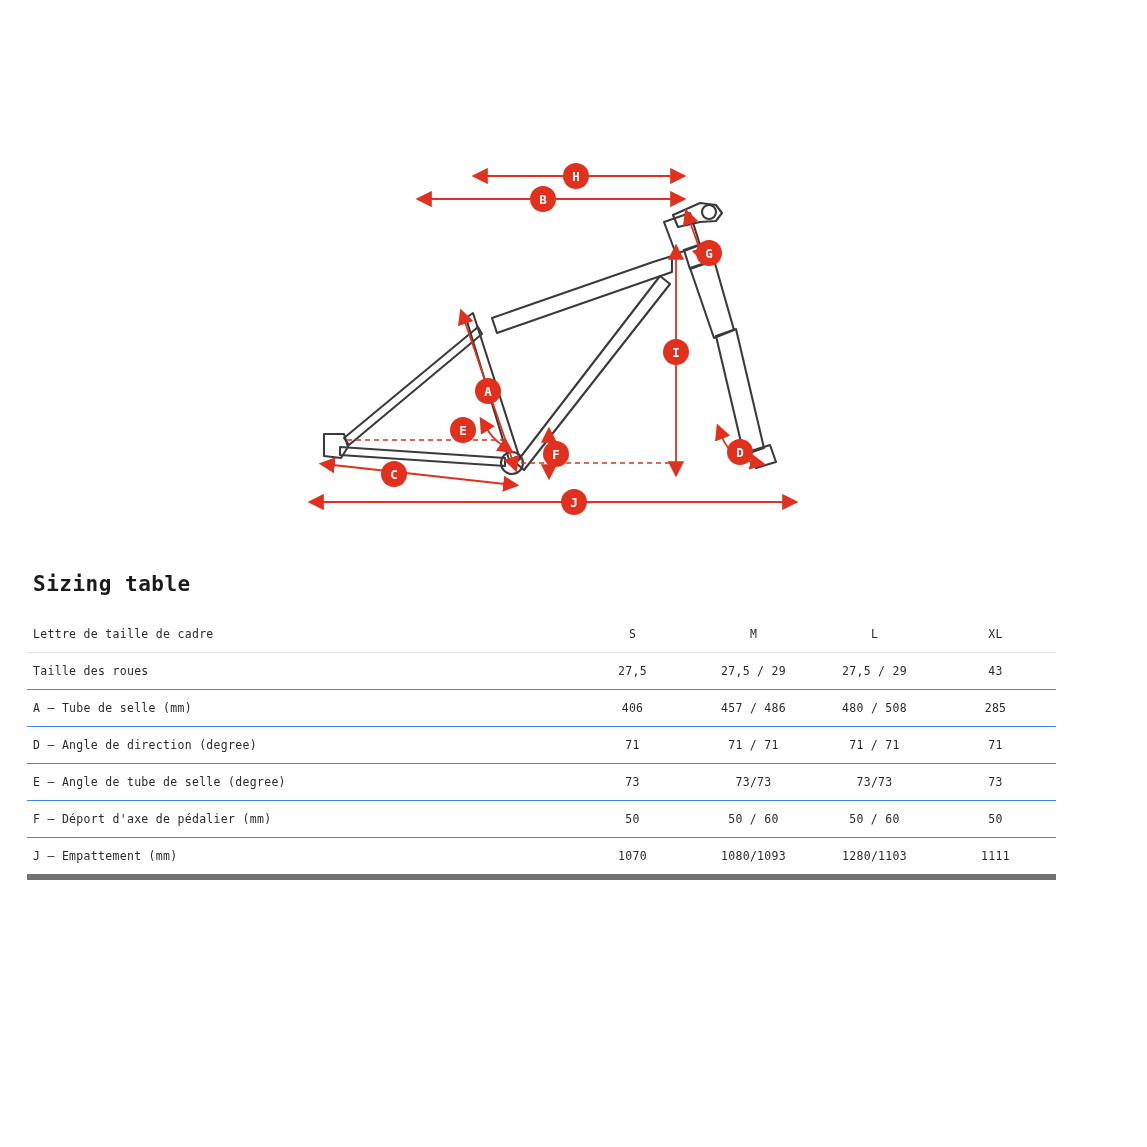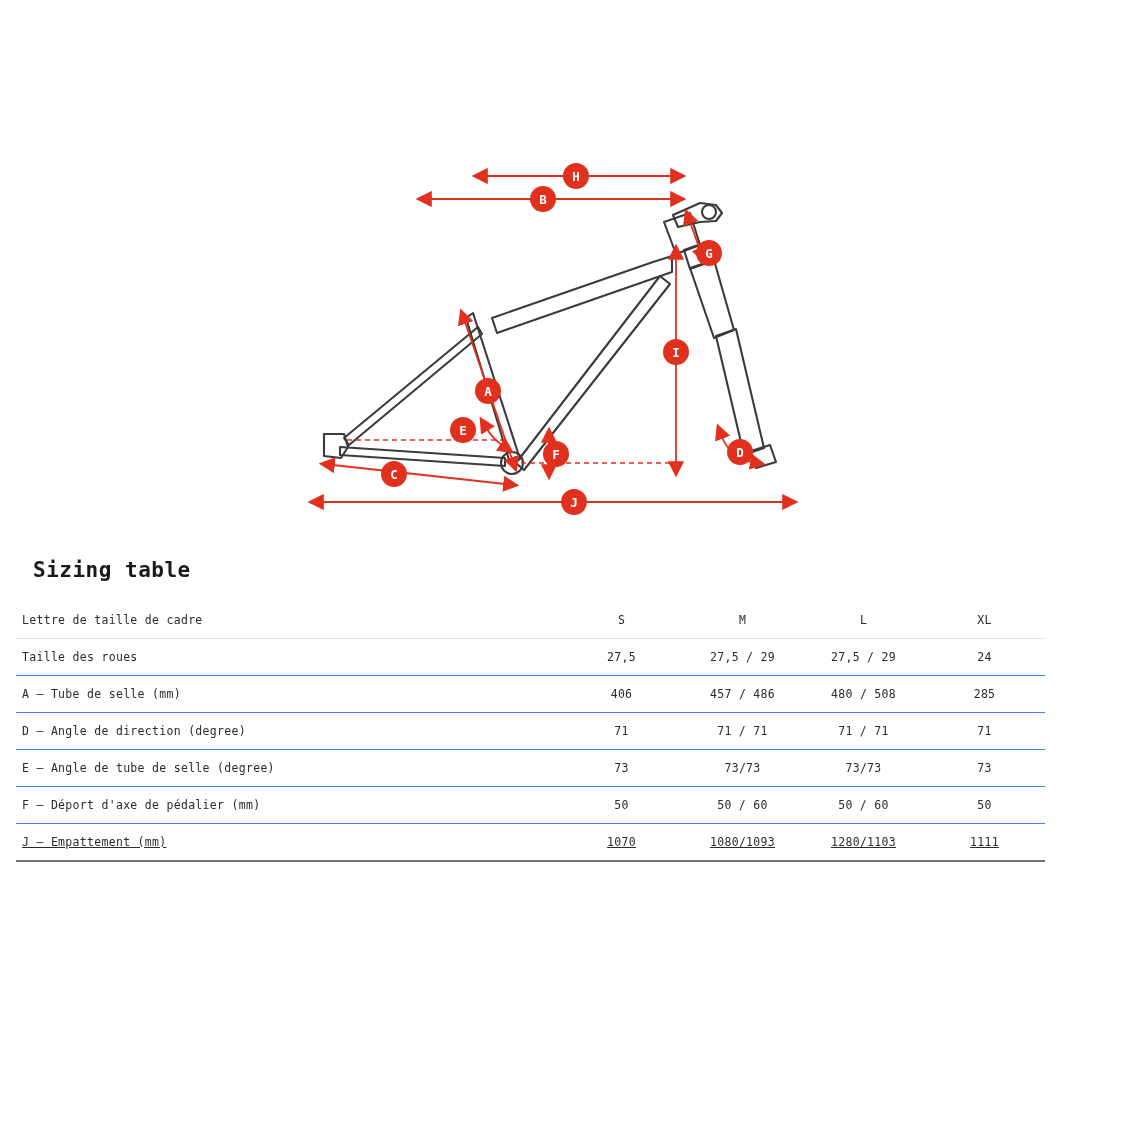--- a/index.html
+++ b/index.html
@@ -28,35 +28,35 @@
     width: 1147px;
     height: 540px;
   }
   .diagram-wrap svg {
     display: block;
   }
   
   .table-section {
     position: absolute;
     left: 0;
-    top: 558px;
+    top: 572px;
     width: 1147px;
   }
   .section-title {
     font-family: "DejaVu Sans Mono", monospace;
     font-size: 21px;
     font-weight: bold;
     letter-spacing: 0.5px;
     color: #1a1a1a;
     margin: 0 0 20px 33px;
   }
   table.sizing {
     border-collapse: collapse;
     width: 1028px;
-    margin-left: 16px;
+    margin-left: 27px;
     table-layout: fixed;
   }
   table.sizing col.c-label { width: 545px; }
   table.sizing col.c-val   { width: 121px; }
   table.sizing th, table.sizing td {
     font-family: "DejaVu Sans Mono", monospace;
     font-size: 11.5px;
     font-weight: normal;
     color: #2b2b2b;
     padding: 11px 4px 11px 4px;
@@ -67,22 +67,21 @@
   }
   table.sizing thead th {
     border-bottom: 1px solid #e3e3e3;
   }
   table.sizing th.label-col,
   table.sizing td.label-col {
     text-align: left;
     padding-left: 6px;
   }
   table.sizing tbody tr:last-child td {
-    border-bottom: 2px solid #737373;
-    text-decoration: underline;
+    border-bottom: 6px solid #737373;
   }
   .letter-badge-text { font-weight: bold; }
 </style>
 </head>
 <body>
 
 <div class="page">
 
   <div class="diagram-wrap">
     <svg width="1147" height="540" viewBox="0 0 1147 540" xmlns="http://www.w3.org/2000/svg">
@@ -217,21 +216,21 @@
           <th>L</th>
           <th>XL</th>
         </tr>
       </thead>
       <tbody>
         <tr>
           <td class="label-col">Taille des roues</td>
           <td>27,5</td>
           <td>27,5 / 29</td>
           <td>27,5 / 29</td>
-          <td>24</td>
+          <td>43</td>
         </tr>
         <tr>
           <td class="label-col">A – Tube de selle (mm)</td>
           <td>406</td>
           <td>457 / 486</td>
           <td>480 / 508</td>
           <td>285</td>
         </tr>
         <tr>
           <td class="label-col">D – Angle de direction (degree)</td>

